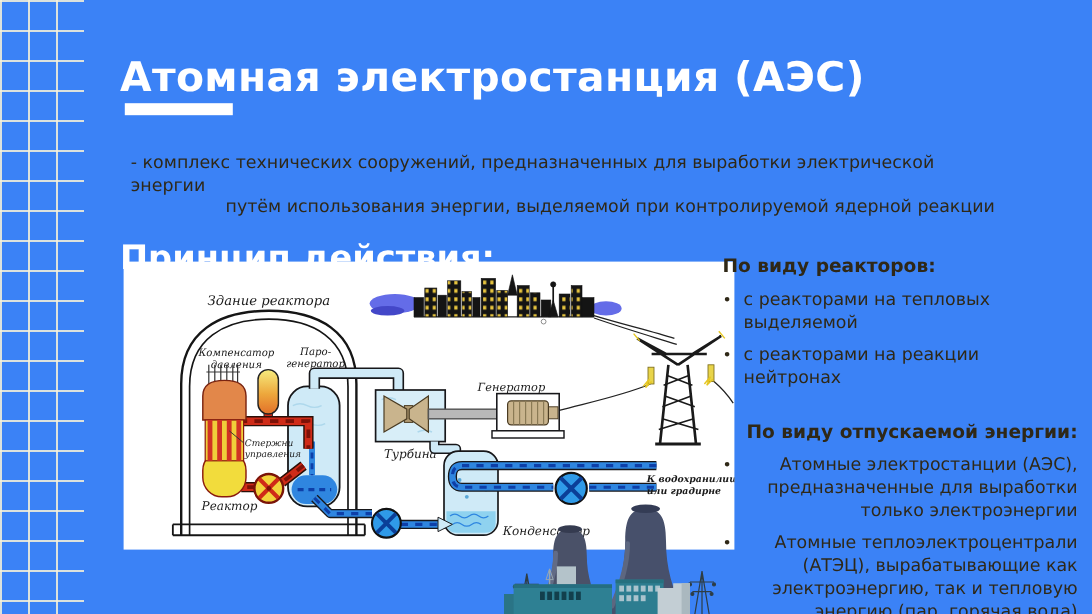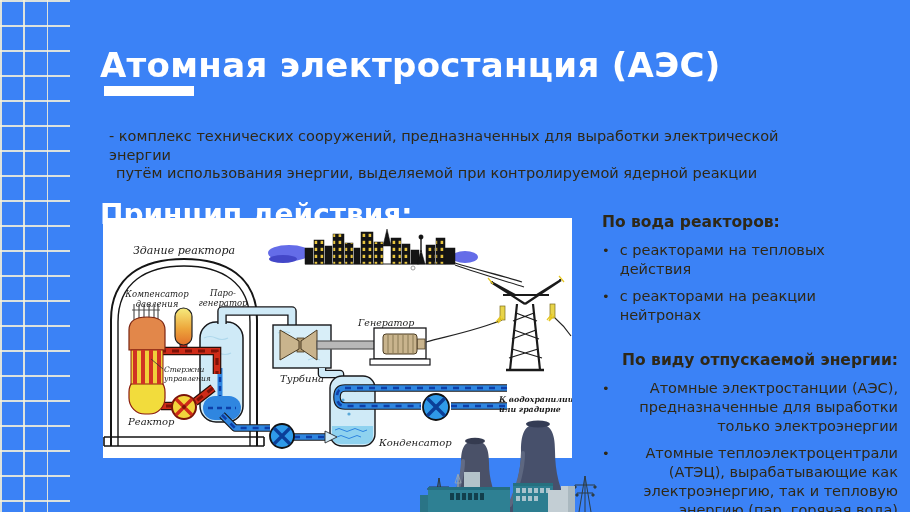--- a/index.html
+++ b/index.html
@@ -19,29 +19,30 @@
     position:absolute; left:100px; top:22px; width:760px;
     font-size:34px; font-weight:bold; color:#ffffff; letter-spacing:.3px;
   }
   .title-underline{
     position:absolute; left:104px; top:86px; width:90px; height:10px; background:#ffffff;
   }
   .definition{
     position:absolute; left:109px; top:111px; width:720px;
     font-size:14.5px; line-height:18.5px; color:#2f2817;margin-top:16px;
   }
-  .definition .l2{ display:block; padding-left:7px; }
+  .definition .l2{ display:block; padding-left:7px;text-align:right; }
   .section-heading{
     position:absolute; font-size:28px; font-weight:bold; color:#ffffff;
   }
   .principle-heading{ left:100px; top:175px; }
   .classification-heading{ left:602px; top:177px; }
   .diagram-box{
     position:absolute; left:103px; top:218px; width:469px; height:240px;
     background:#ffffff;
+    padding-left:40px;
   }
   .diagram-box svg{ display:block; width:469px; height:240px; }
   .classification{
     position:absolute; left:602px; top:213px; width:296px; color:#2f2817;
   }
   .cls-group-title{ font-size:15.5px; font-weight:bold; margin:0 0 10px 0; }
   .cls-group + .cls-group{ margin-top:26px;text-align:right; }
   .classification ul{ list-style:none; margin:0; padding:0; }
   .classification li{
     display:flex; align-items:flex-start;
@@ -260,25 +261,25 @@
       <g font-weight="bold">
         <text class="dlabel" x="396" y="184" font-size="7.8" fill="#1555c8">К водохранилищу</text>
         <text class="dlabel" x="396" y="194" font-size="7.8" fill="#1555c8">или градирне</text>
       </g>
     </svg>
   </div>
 
 
   <div class="classification">
     <div class="cls-group">
-      <p class="cls-group-title">По вода реакторов:</p>
+      <p class="cls-group-title">По виду реакторов:</p>
       <ul>
         <li>
             <span class="bullet">•</span>
-            <span>с реакторами на тепловых действия</span>
+            <span>с реакторами на тепловых выделяемой</span>
           </li>
         <li>
             <span class="bullet">•</span>
             <span>с реакторами на реакции нейтронах</span>
           </li>
       </ul>
     </div>
     <div class="cls-group">
       <p class="cls-group-title">По виду отпускаемой энергии:</p>
       <ul>

